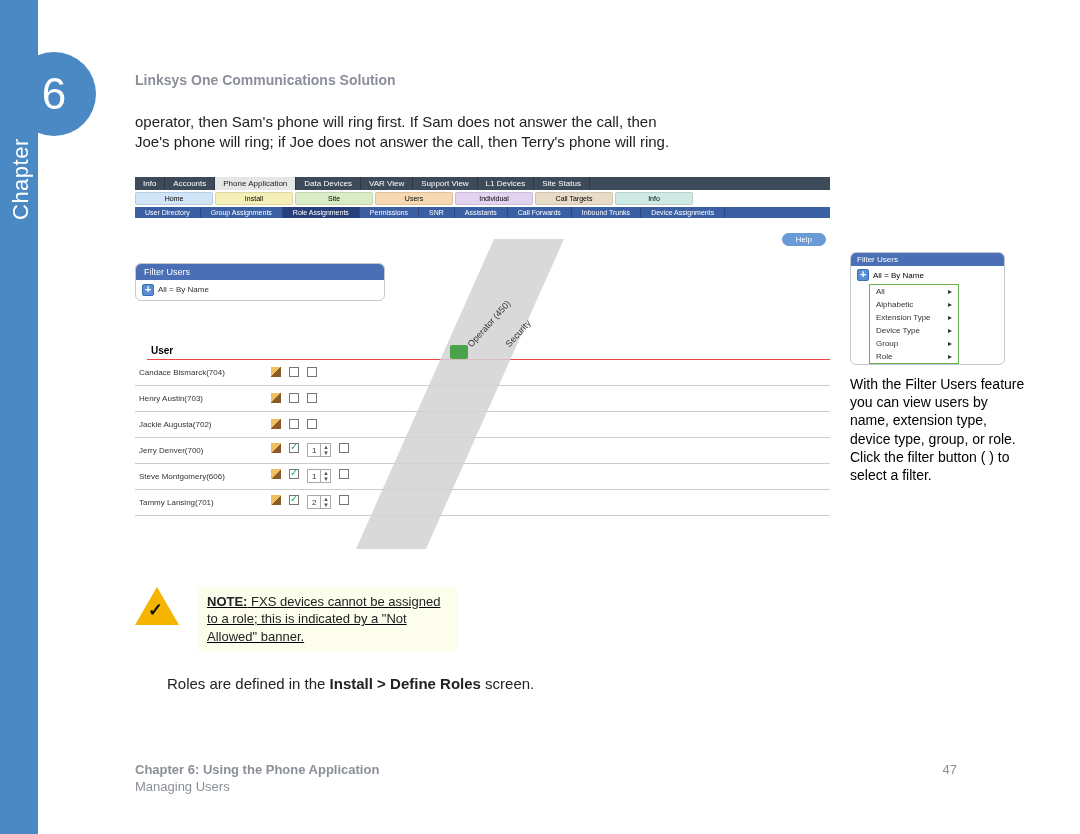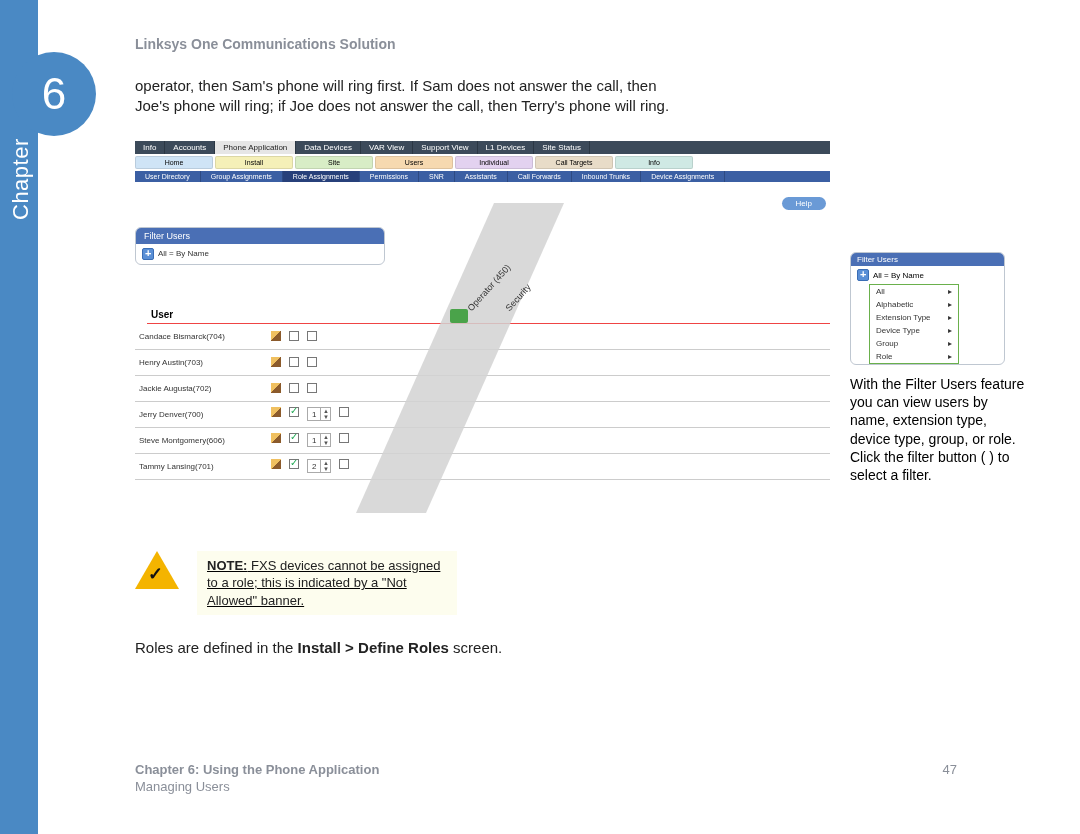--- a/index.html
+++ b/index.html
@@ -53,20 +53,21 @@
     left: 135px;
     top: 36px;
     width: 900px;
   }
 
   .doc-title {
     color: #8a8f99;
     font-size: 14px;
     font-weight: bold;
     margin-bottom: 24px;
+    margin-top: 36px;
   }
 
   .body-text {
     color: #222;
     font-size: 15px;
     line-height: 1.35;
     max-width: 540px;
     margin-bottom: 24px;
   }
 
@@ -344,20 +345,21 @@
     color: #222;
     line-height: 1.35;
     width: 260px;
   }
   .note-box b { font-weight: bold; }
 
   .after-note {
     margin-top: 24px;
     font-size: 15px;
     color: #222;
+    margin-left: 32px;
   }
   .after-note b { font-weight: bold; }
 
   
   .footer {
     position: absolute;
     left: 135px;
     bottom: 38px;
     width: 900px;
     color: #8a8f99;

